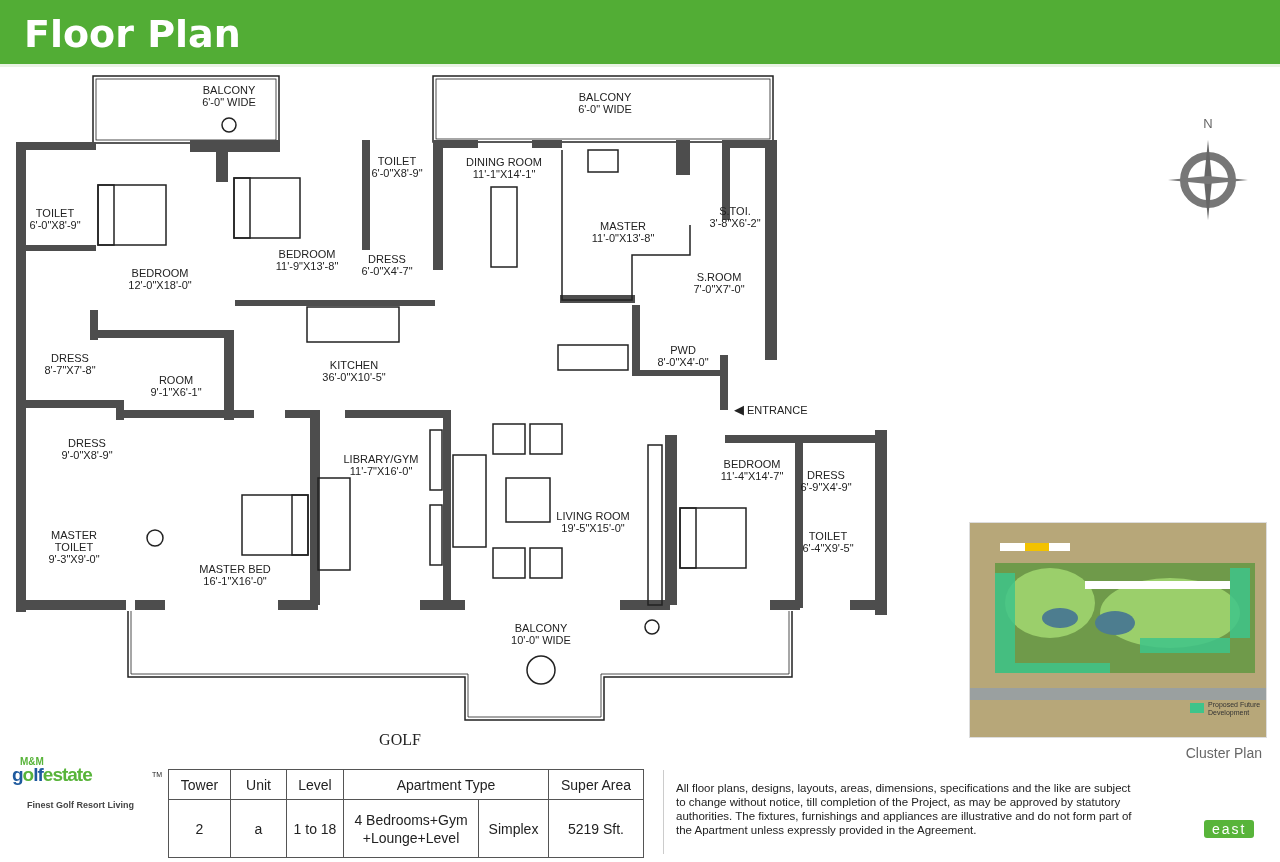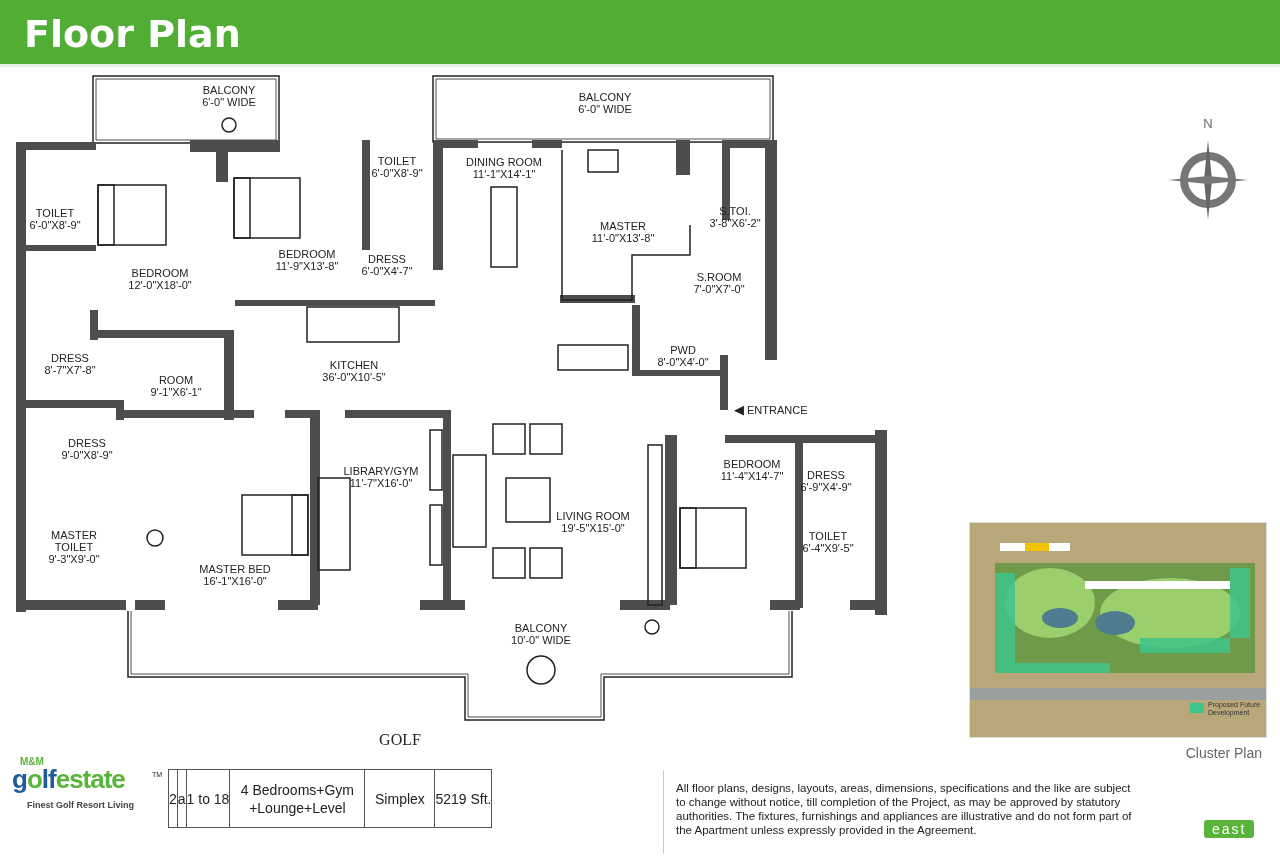--- a/index.html
+++ b/index.html
@@ -10,21 +10,21 @@
   .lbl { position: absolute; font-size: 11px; line-height: 12px; text-align: center; color: #222; white-space: nowrap; transform: translateX(-50%); }
   .lbl span { display: block; }
   .golf { position: absolute; left: 400px; top: 731px; font-size: 16px; transform: translateX(-50%); font-family: Liberation Serif, serif; }
   .entrance { position: absolute; left: 734px; top: 402px; font-size: 11px; display: flex; align-items: center; gap: 3px; }
   .compass { position: absolute; left: 1162px; top: 116px; width: 92px; height: 110px; }
   .compass .n { position: absolute; left: 0; right: 0; top: 0; text-align: center; font-size: 13px; color: #666; }
   .cluster { position: absolute; left: 969px; top: 522px; width: 298px; height: 216px; border: 1px solid #ddd; background: #fff; }
   .cluster-cap { position: absolute; right: 18px; top: 745px; font-size: 14px; color: #666; }
   .logo-left { position: absolute; left: 10px; top: 756px; width: 150px; height: 60px; text-align: right; }
   .logo-left .mm { position: absolute; left: 10px; top: 0; font-size: 10px; font-weight: bold; color: #58b43a; }
-  .logo-left .brand { position: absolute; left: 2px; top: 8px; font-size: 26px; font-weight: bold; letter-spacing: -1px; }
+  .logo-left .brand { position: absolute; left: 2px; top: 8px; font-size: 19px; font-weight: bold; letter-spacing: -1px; }
   .logo-left .brand .g { color: #1f5a9e; }
   .logo-left .brand .e { color: #58b43a; }
   .logo-left .tm { position: absolute; left: 142px; top: 15px; font-size: 7px; }
   .logo-left .tag { position: absolute; left: 17px; top: 44px; font-size: 9px; font-weight: bold; color: #444; }
   table.spec { position: absolute; left: 168px; top: 769px; border-collapse: collapse; font-size: 14px; }
   table.spec td, table.spec th { border: 1px solid #555; text-align: center; font-weight: normal; color: #222; }
   table.spec th { height: 30px; }
   table.spec td { height: 58px; }
   .disclaimer { position: absolute; left: 676px; top: 781px; width: 460px; font-size: 11.5px; line-height: 14px; color: #222; }
   .logo-right { position: absolute; left: 1138px; top: 784px; width: 128px; height: 60px; }
@@ -191,21 +191,21 @@
       <span>36'-0"X10'-5"</span>
     </div>
   <div class="lbl" style="left:176px;top:374px">
       <span>ROOM</span>
       <span>9'-1"X6'-1"</span>
     </div>
   <div class="lbl" style="left:87px;top:437px">
       <span>DRESS</span>
       <span>9'-0"X8'-9"</span>
     </div>
-  <div class="lbl" style="left:381px;top:465px">
+  <div class="lbl" style="left:381px;top:453px">
       <span>LIBRARY/GYM</span>
       <span>11'-7"X16'-0"</span>
     </div>
   <div class="lbl" style="left:752px;top:458px">
       <span>BEDROOM</span>
       <span>11'-4"X14'-7"</span>
     </div>
   <div class="lbl" style="left:826px;top:469px">
       <span>DRESS</span>
       <span>6'-9"X4'-9"</span>
@@ -269,20 +269,27 @@
 
 <div class="logo-left">
   <div class="mm">M&amp;M</div>
   <div class="brand"><span class="g">g</span><span class="e">o</span><span class="g">lf</span><span class="e">estate</span></div>
   <div class="tm">TM</div>
   <div class="tag">Finest Golf Resort Living</div>
 </div>
 
 <table class="spec">
   <tbody>
+      <tr>
+    <th style="width:62px">Tower</th>
+    <th style="width:56px">Unit</th>
+    <th style="width:57px">Level</th>
+    <th colspan="2">Apartment Type</th>
+    <th style="width:95px">Super Area</th>
+  </tr>
   <tr>
     <td>2</td>
     <td>a</td>
     <td>1 to 18</td>
     <td style="width:135px;line-height:18px">
           <span style="display:block">4 Bedrooms+Gym</span>
           <span style="display:block">+Lounge+Level</span>
         </td>
     <td style="width:70px">Simplex</td>
     <td>5219 Sft.</td>

